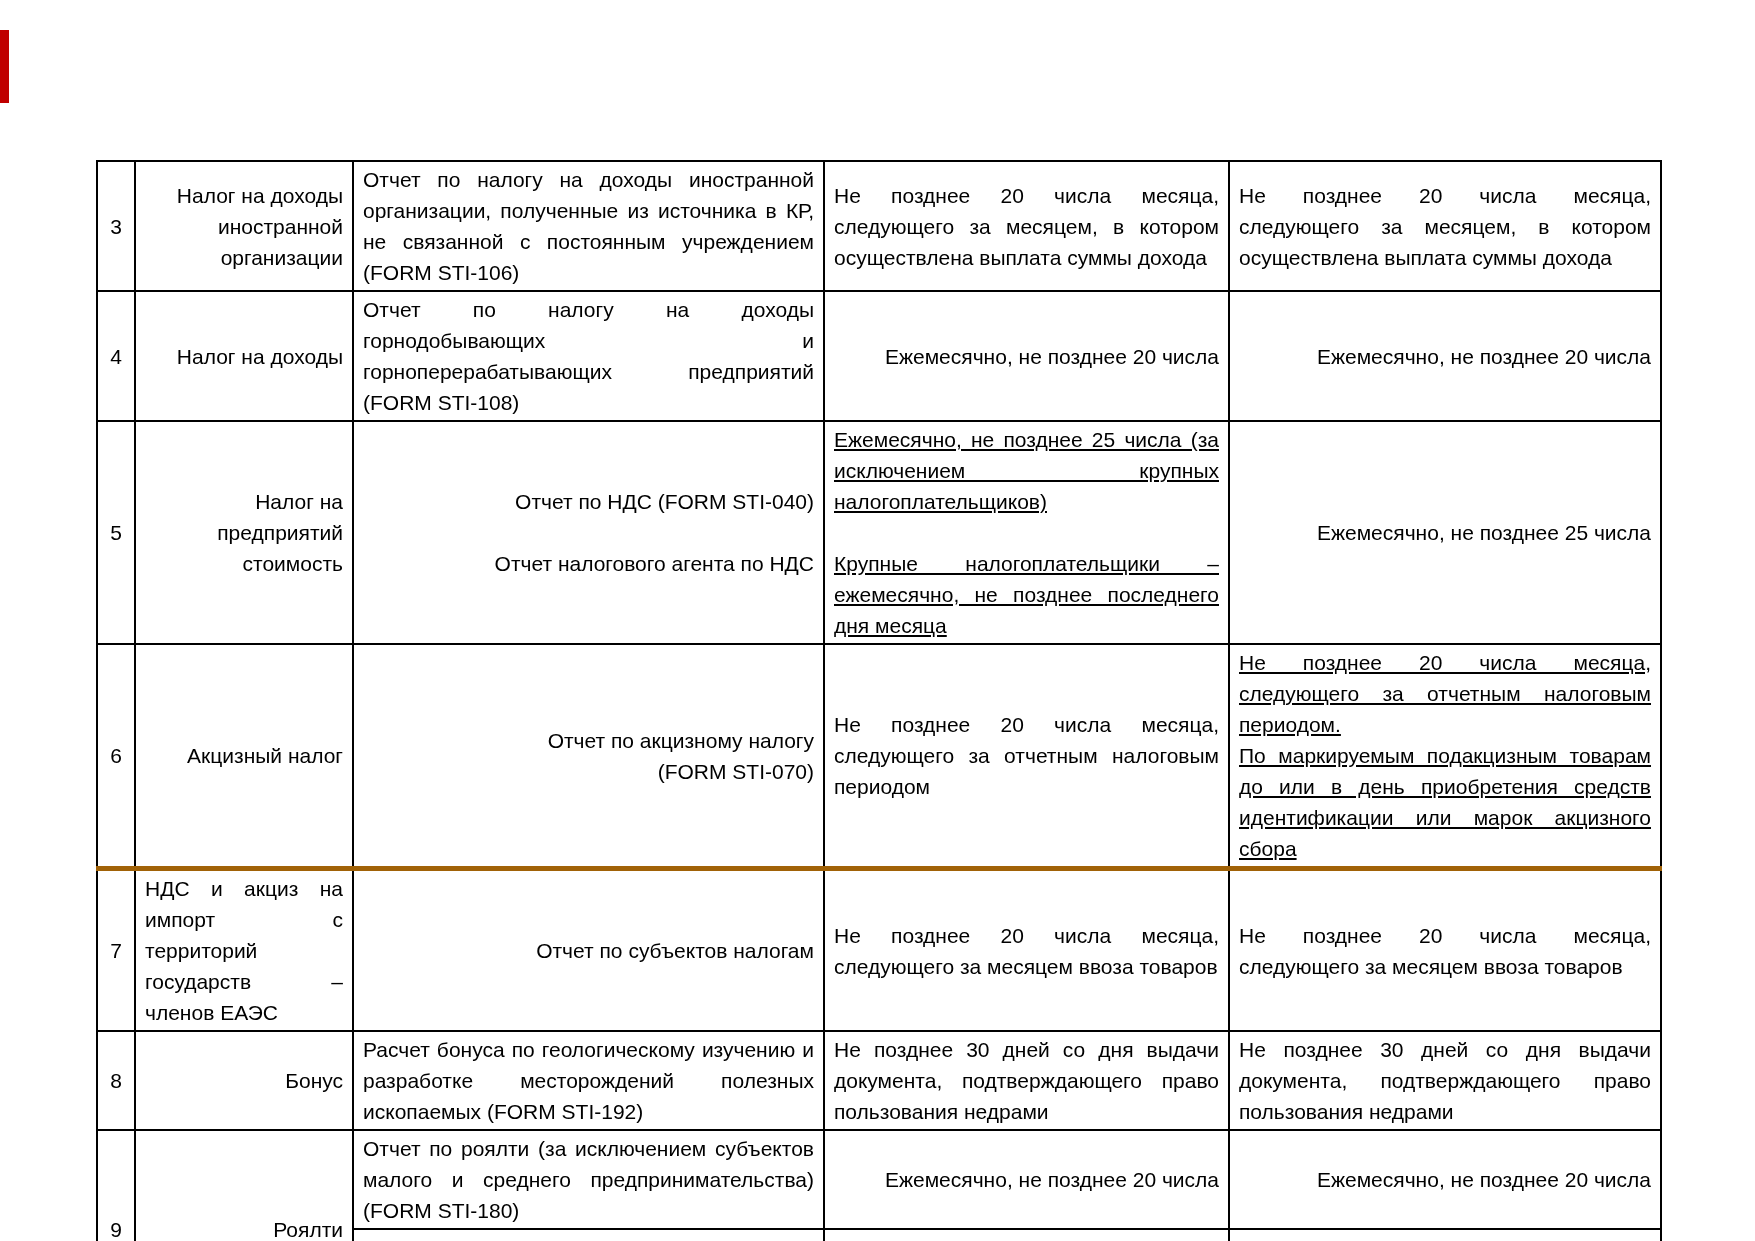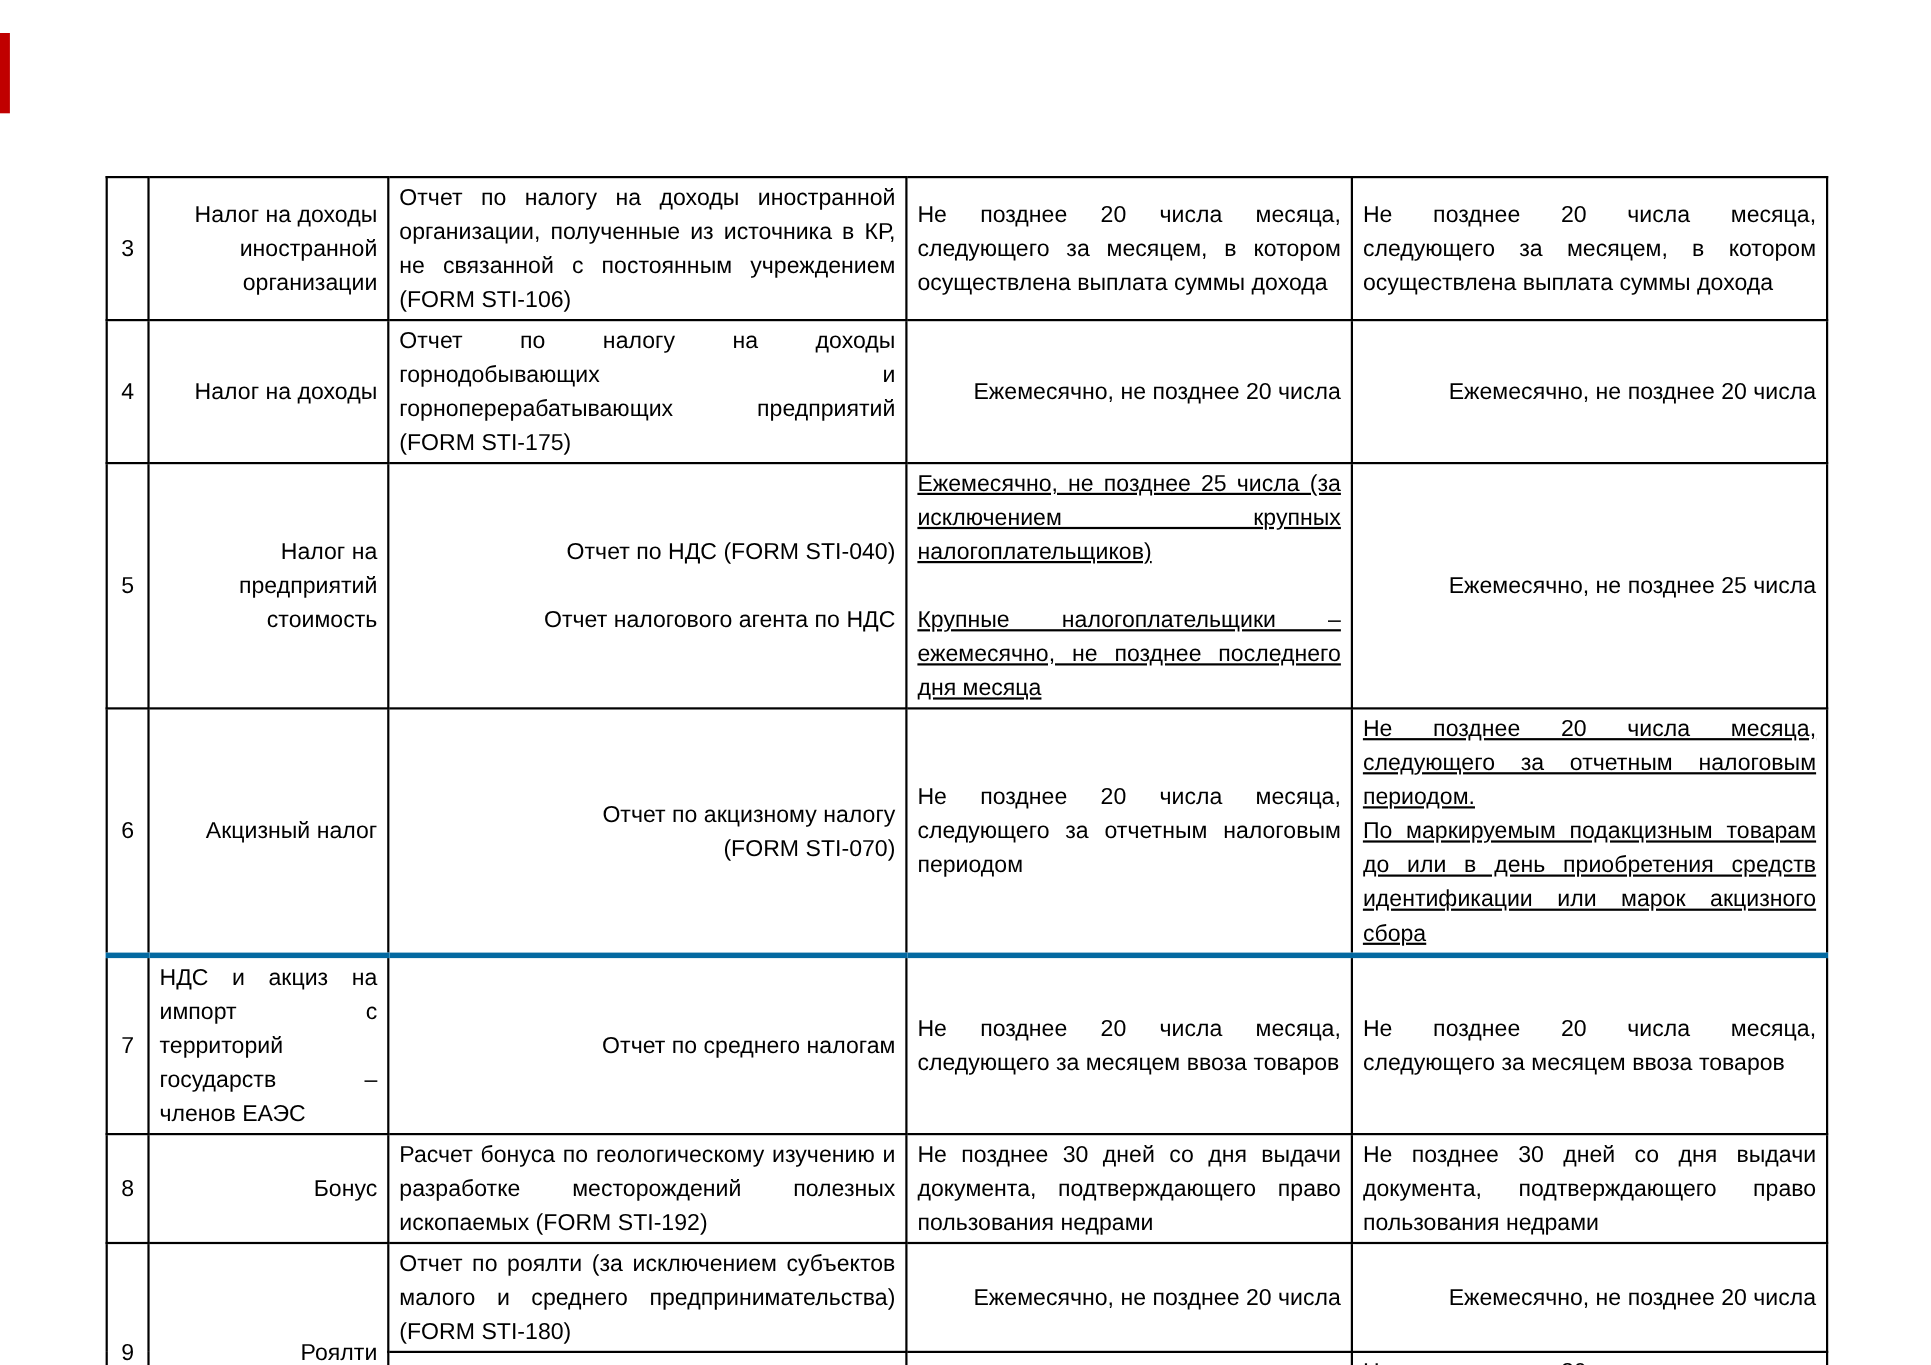--- a/index.html
+++ b/index.html
@@ -34,21 +34,21 @@
     line-height: 31px;
   }
   table.doc-table td {
     border: 2px solid #000000;
     padding: 2px 9px;
     vertical-align: middle;
     white-space: pre-line;
     overflow: hidden;
   }
   
-  tr.thick-top td { border-top: 5px solid #0369a1; margin-left: 38px; }
+  tr.thick-top td { border-top: 5px solid #a16207; margin-left: 38px; }
 
   td.c-num    { text-align: center; }
   td.c-center { text-align: right; }
   td.c-left   { text-align: right; }
   td.c-just   { text-align: justify; }
   td.v-top    { vertical-align: top; text-decoration: underline; }
 
   col.col-num { width: 38px; }
   col.col-tax { width: 218px; }
   col.col-rep { width: 471px; }
@@ -81,21 +81,21 @@
     <tr class="r3">
       <td class="c-num">3</td>
       <td class="c-center">Налог на доходы иностранной организации</td>
       <td class="c-just">Отчет по налогу на доходы иностранной организации, полученные из источника в КР, не связанной с постоянным учреждением (FORM STI-106)</td>
       <td class="c-just">Не позднее 20 числа месяца, следующего за месяцем, в котором осуществлена выплата суммы дохода</td>
       <td class="c-just">Не позднее 20 числа месяца, следующего за месяцем, в котором осуществлена выплата суммы дохода</td>
     </tr>
     <tr class="r4">
       <td class="c-num">4</td>
       <td class="c-left">Налог на доходы</td>
-      <td class="c-just">Отчет по налогу на доходы горнодобывающих и горноперерабатывающих предприятий (FORM STI-175)</td>
+      <td class="c-just">Отчет по налогу на доходы горнодобывающих и горноперерабатывающих предприятий (FORM STI-108)</td>
       <td class="c-left">Ежемесячно, не позднее 20 числа</td>
       <td class="c-left">Ежемесячно, не позднее 20 числа</td>
     </tr>
     <tr class="r5">
       <td class="c-num">5</td>
       <td class="c-center">Налог на предприятий стоимость</td>
       <td class="c-left">Отчет по НДС (FORM STI-040)
 
 Отчет налогового агента по НДС</td>
       <td class="c-just v-top">Ежемесячно, не позднее 25 числа (за исключением крупных налогоплательщиков)
@@ -108,21 +108,21 @@
       <td class="c-center">Акцизный налог</td>
       <td class="c-left">Отчет по акцизному налогу
 (FORM STI-070)</td>
       <td class="c-just">Не позднее 20 числа месяца, следующего за отчетным налоговым периодом</td>
       <td class="c-just v-top">Не позднее 20 числа месяца, следующего за отчетным налоговым периодом.
 По маркируемым подакцизным товарам до или в день приобретения средств идентификации или марок акцизного сбора</td>
     </tr>
     <tr class="r7 thick-top">
       <td class="c-num">7</td>
       <td class="c-just">НДС и акциз на импорт с территорий государств – членов ЕАЭС</td>
-      <td class="c-left">Отчет по среднего налогам</td>
+      <td class="c-left">Отчет по субъектов налогам</td>
       <td class="c-just">Не позднее 20 числа месяца, следующего за месяцем ввоза товаров</td>
       <td class="c-just">Не позднее 20 числа месяца, следующего за месяцем ввоза товаров</td>
     </tr>
     <tr class="r8">
       <td class="c-num">8</td>
       <td class="c-center">Бонус</td>
       <td class="c-just">Расчет бонуса по геологическому изучению и разработке месторождений полезных ископаемых (FORM STI-192)</td>
       <td class="c-just">Не позднее 30 дней со дня выдачи документа, подтверждающего право пользования недрами</td>
       <td class="c-just">Не позднее 30 дней со дня выдачи документа, подтверждающего право пользования недрами</td>
     </tr>

